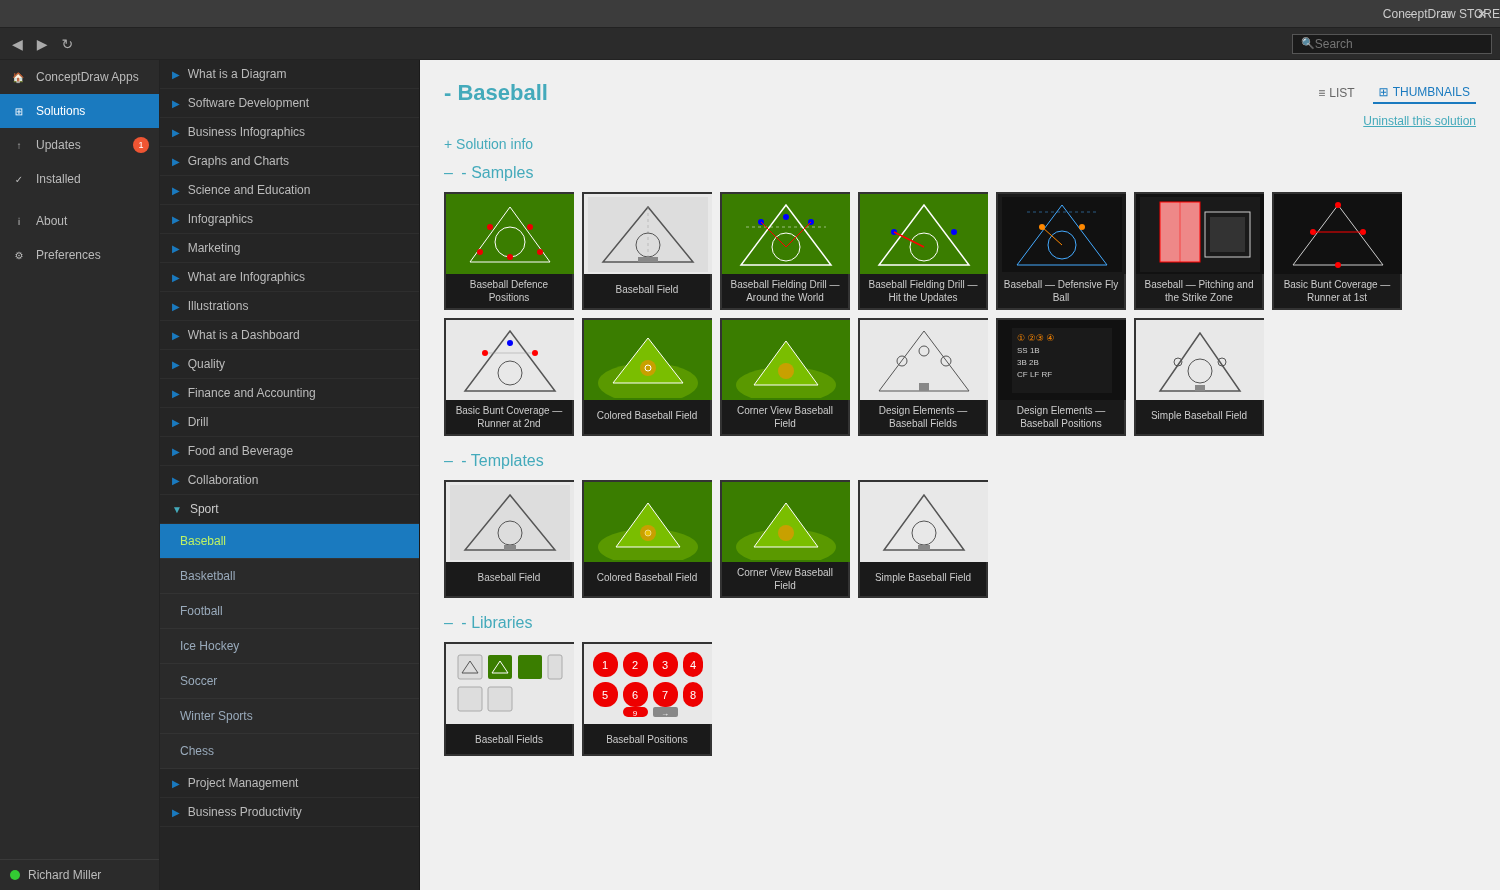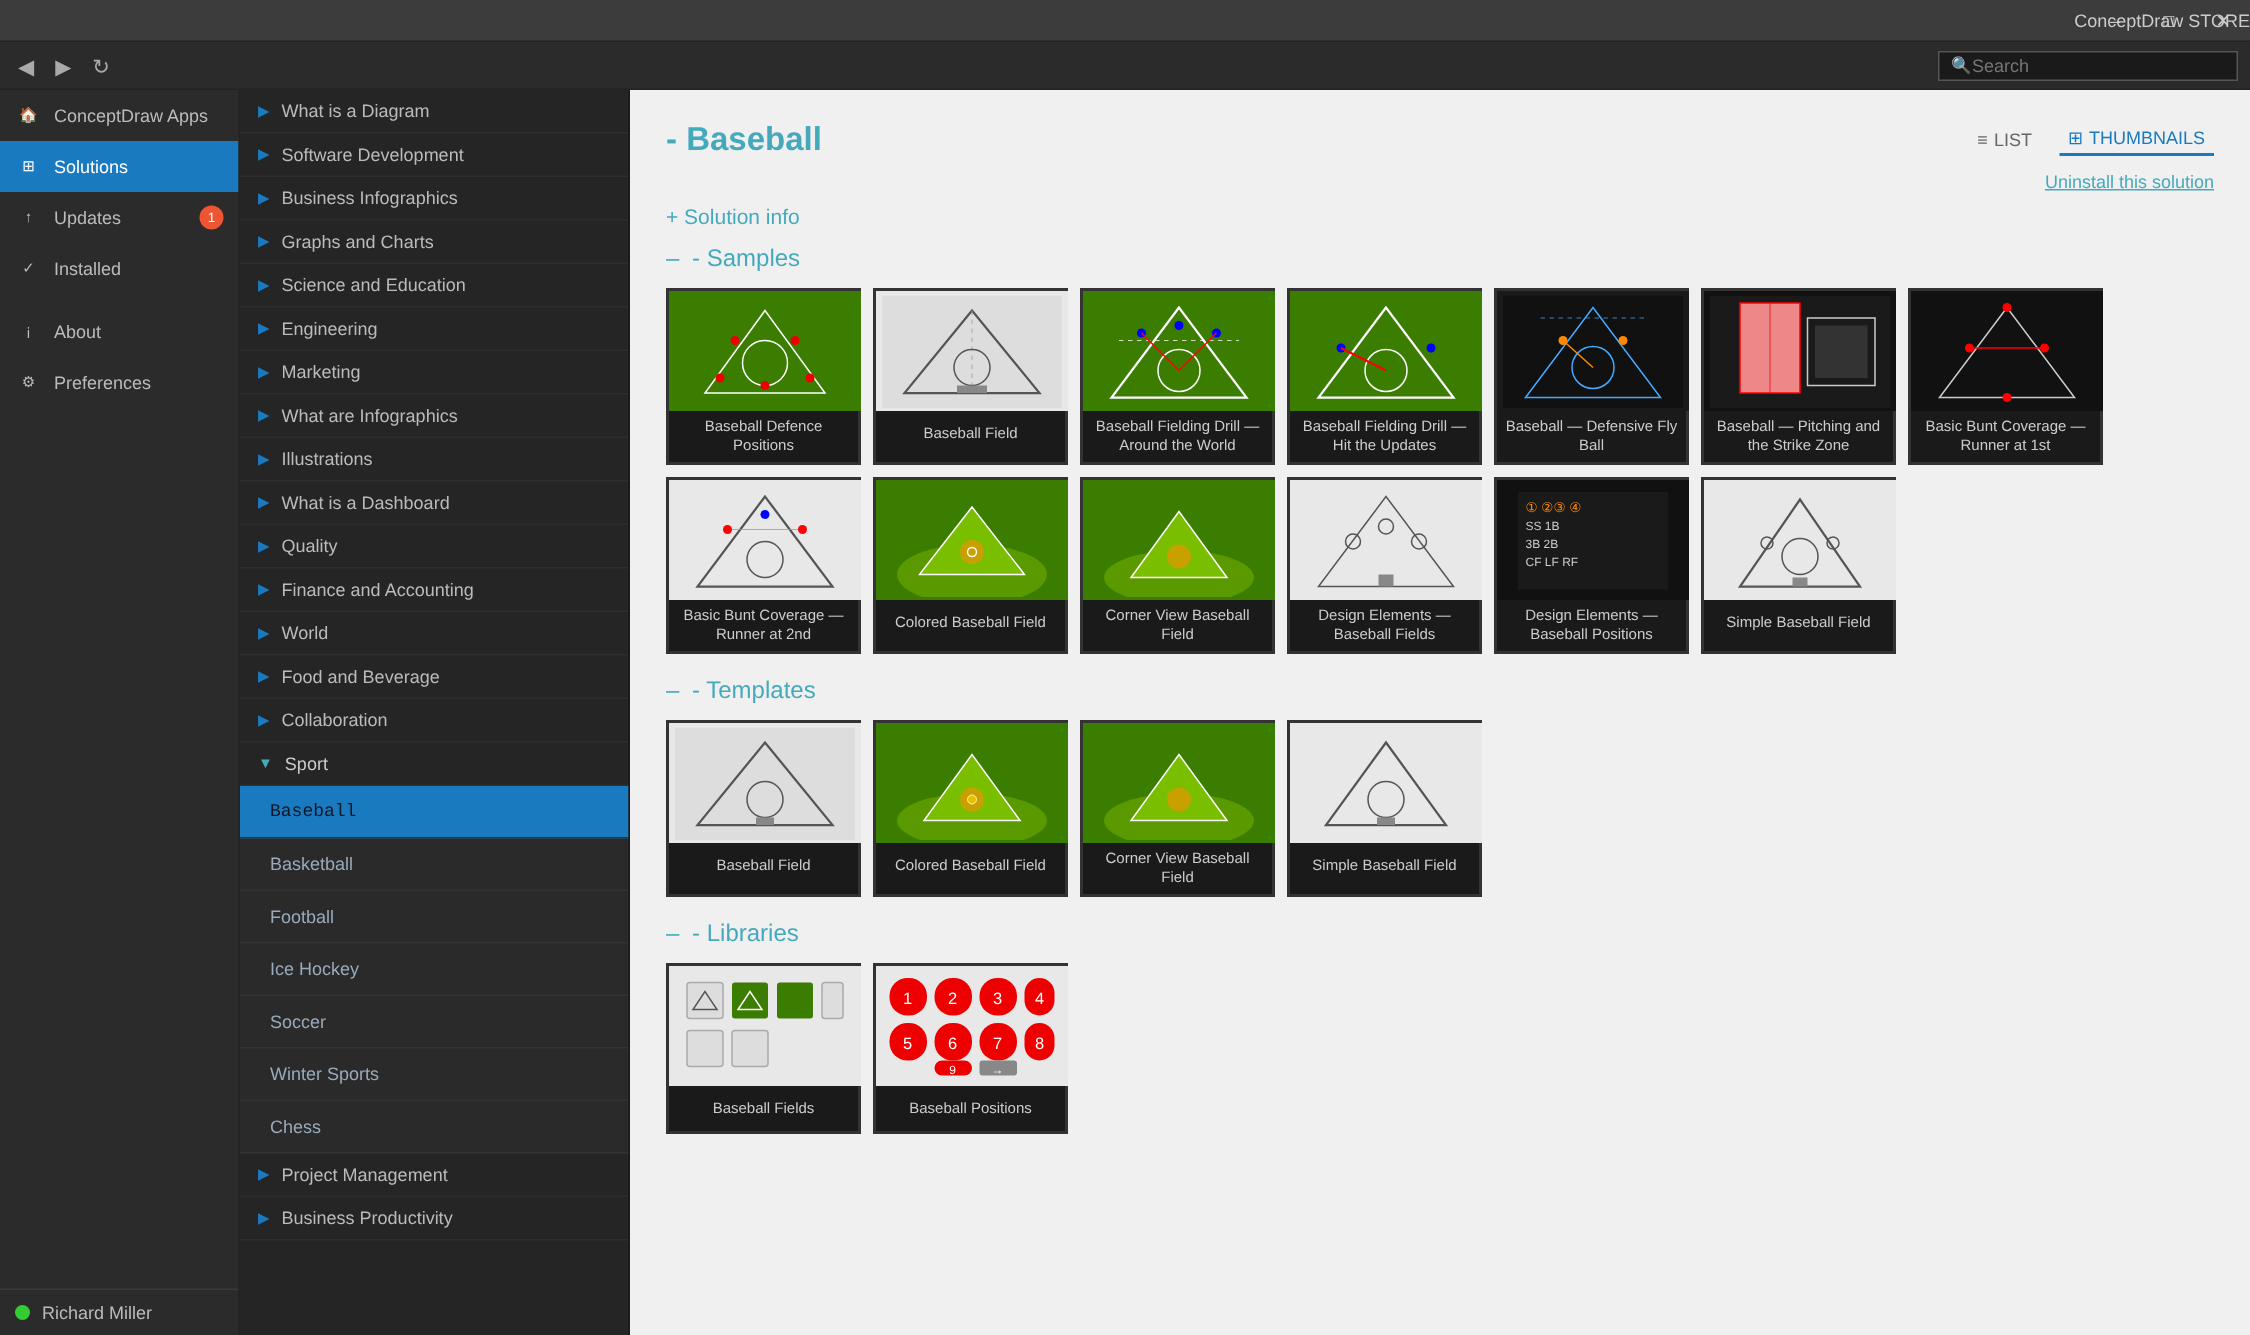--- a/index.html
+++ b/index.html
@@ -30,21 +30,21 @@
     .sidebar-bottom { margin-top: auto; border-top: 1px solid #3a3a3a; }
     .user-item { display: flex; align-items: center; padding: 8px 10px; gap: 8px; color: #bbb; font-size: 12px; }
     .user-dot { width: 10px; height: 10px; border-radius: 50%; background: #3c3; flex-shrink: 0; }
 
     
     .sidebar2 { width: 260px; background: #252525; border-right: 1px solid #1a1a1a; overflow-y: auto; display: flex; flex-direction: column; }
     .sidebar2-item { display: flex; align-items: center; padding: 7px 12px; cursor: pointer; gap: 8px; color: #bbb; font-size: 12px; border-bottom: 1px solid #2e2e2e; }
     .sidebar2-item .arrow { color: #1a7abf; font-size: 10px; flex-shrink: 0; }
     .sidebar2-subsection { background: #2a2a2a; }
     .sidebar2-sub-item { display: flex; align-items: center; padding: 10px 20px; cursor: pointer; color: #9ab; font-size: 12px; border-bottom: 1px solid #333; }
-    .sidebar2-sub-item.active { background: #1a7abf; color: #0f172a; font-family: Liberation Mono, monospace; }
+    .sidebar2-sub-item.active { background: #1a7abf; color: #bef264; }
 
     
     .content { flex: 1; background: #f0f0f0; overflow-y: auto; padding: 20px 24px; color: #333; }
     .content-header { display: flex; align-items: center; justify-content: space-between; margin-bottom: 8px; }
     .page-title { color: #4ab; font-size: 22px; font-weight: 700; }
     .uninstall-link { color: #4ab; font-size: 12px; cursor: pointer; text-decoration: underline; }
     .view-controls { display: flex; align-items: center; gap: 12px; }
     .view-btn { display: flex; align-items: center; gap: 4px; font-size: 12px; color: #666; cursor: pointer; padding: 3px 6px; }
     .view-btn.active { color: #1a7abf; border-bottom: 2px solid #1a7abf; }
 
@@ -139,21 +139,21 @@
     <div class="sidebar2-item">
       <span class="arrow">▶</span>
       <span>Graphs and Charts</span>
     </div>
     <div class="sidebar2-item">
       <span class="arrow">▶</span>
       <span>Science and Education</span>
     </div>
     <div class="sidebar2-item">
       <span class="arrow">▶</span>
-      <span>Engineering</span>
+      <span>Infographics</span>
     </div>
     <div class="sidebar2-item">
       <span class="arrow">▶</span>
       <span>Marketing</span>
     </div>
     <div class="sidebar2-item">
       <span class="arrow">▶</span>
       <span>What are Infographics</span>
     </div>
     <div class="sidebar2-item">
@@ -167,21 +167,21 @@
     <div class="sidebar2-item">
       <span class="arrow">▶</span>
       <span>Quality</span>
     </div>
     <div class="sidebar2-item">
       <span class="arrow">▶</span>
       <span>Finance and Accounting</span>
     </div>
     <div class="sidebar2-item">
       <span class="arrow">▶</span>
-      <span>World</span>
+      <span>Drill</span>
     </div>
     <div class="sidebar2-item">
       <span class="arrow">▶</span>
       <span>Food and Beverage</span>
     </div>
     <div class="sidebar2-item">
       <span class="arrow">▶</span>
       <span>Collaboration</span>
     </div>
     <div class="sidebar2-item">

